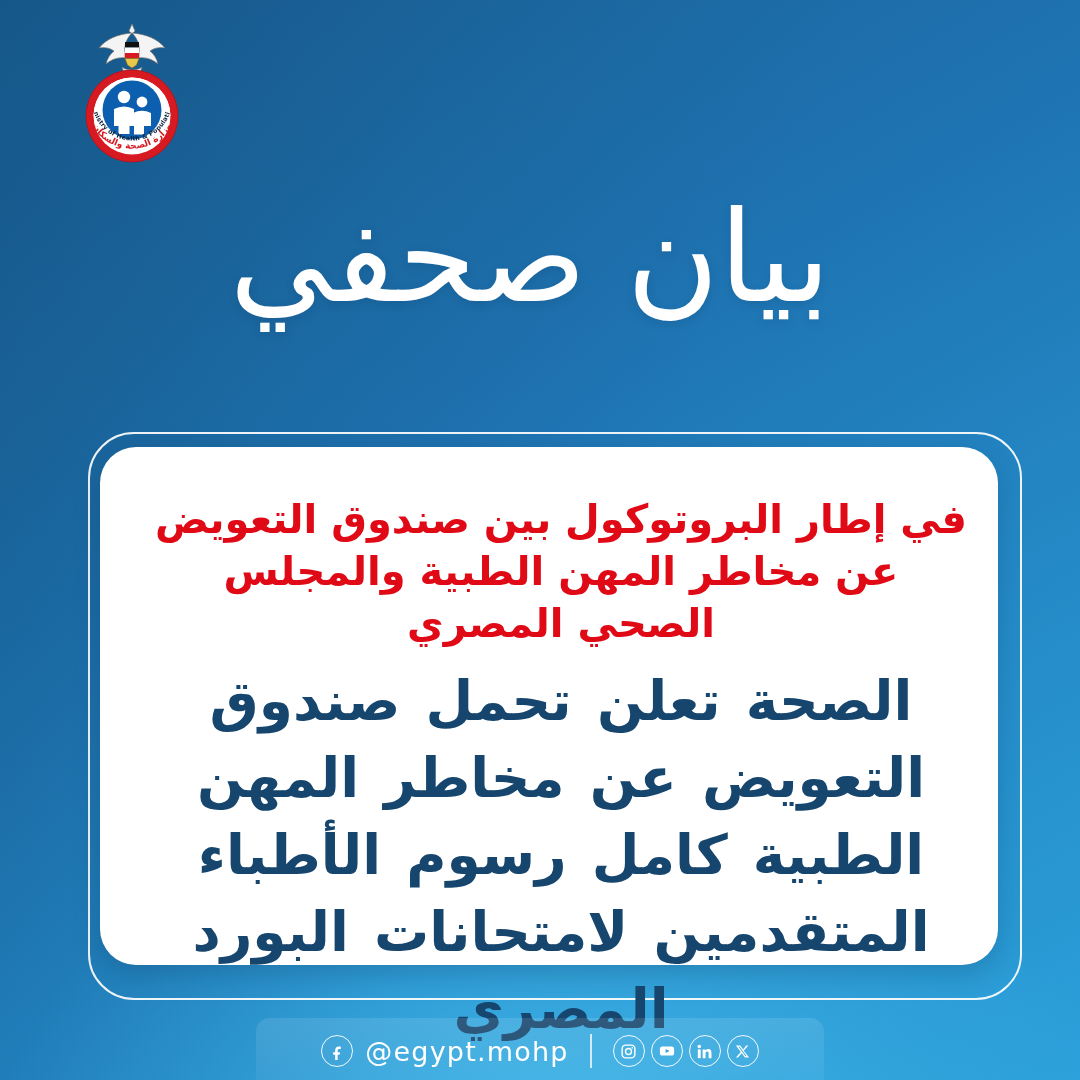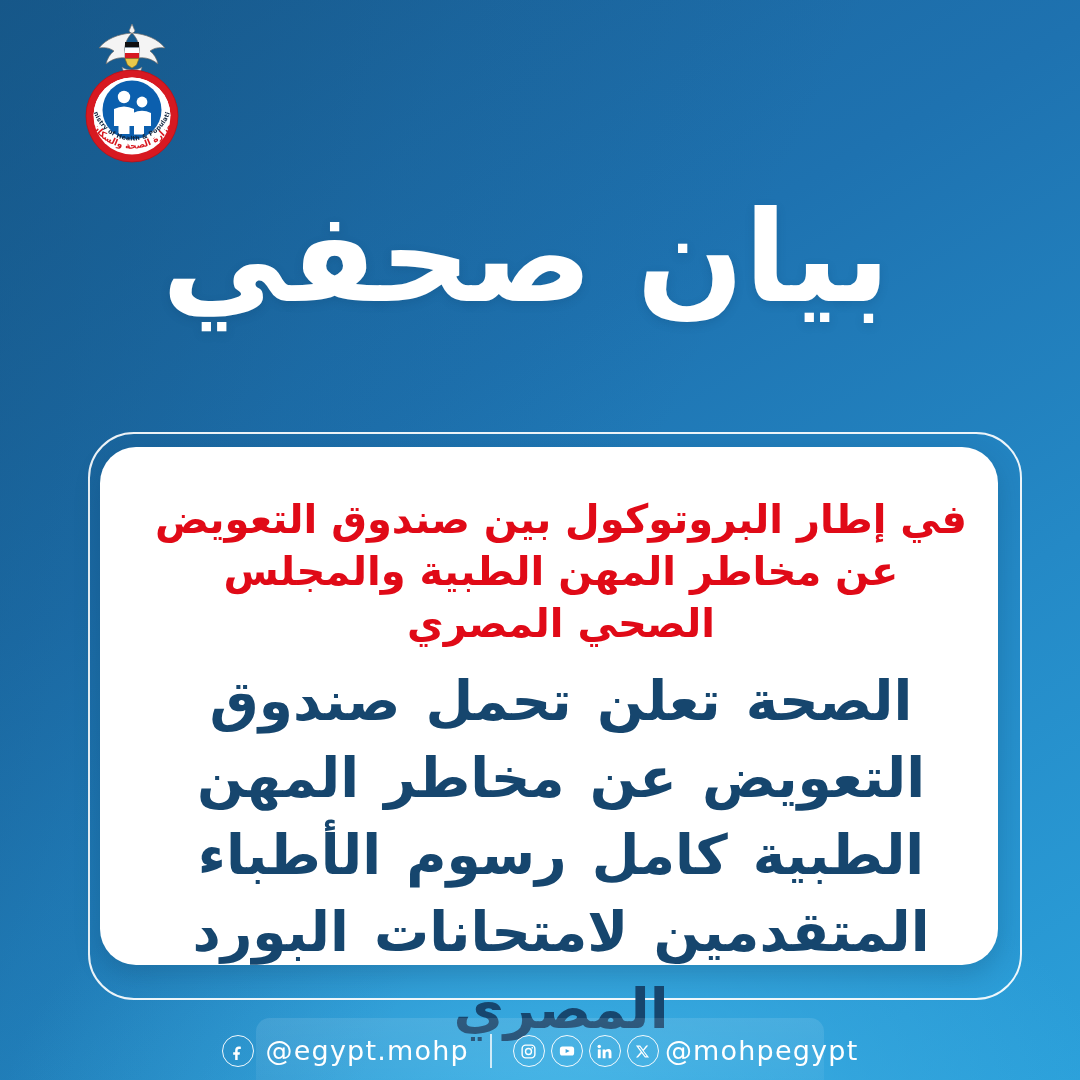--- a/index.html
+++ b/index.html
@@ -46,21 +46,21 @@
   
   .headline {
     position: absolute;
     right: 190px;
     top: 196px;
     width: 720px;
     text-align: center;
     color: #ffffff;
     font-size: 126px;
     line-height: 0.98;
-    font-weight: 700;
+    font-weight: 400;
     letter-spacing: -1px;
     text-shadow: 0 3px 10px rgba(10,55,95,0.18);
     direction: rtl;
     white-space: nowrap;
   }
 
   
   .card-outline {
     position: absolute;
     left: 88px;
@@ -146,21 +146,21 @@
     letter-spacing: 1.2px;
     white-space: nowrap;
   }
   .sep {
     width: 2px;
     height: 34px;
     background: rgba(255,255,255,0.75);
     margin: 0 10px;
     flex: 0 0 auto;
   }
-  .grp { display:flex; align-items:flex-start; gap: 6px; }
+  .grp { display:flex; align-items:center; gap: 6px; }
   .grp-left { gap: 12px; }
 </style>
 </head>
 <body>
 
 <div class="poster">
 
   <div class="bg-base"></div>
   <div class="bg-glow"></div>
   <div class="bg-shade"></div>
@@ -258,18 +258,17 @@
           <rect x="2.6" y="9" width="4" height="12.4"></rect>
           <circle cx="4.6" cy="4.8" r="2.5"></circle>
           <path d="M9.3 9h3.85v1.7h.06c.54-1 1.85-2.06 3.8-2.06 4.07 0 4.82 2.6 4.82 6v6.76h-4v-6c0-1.43-.03-3.27-2.03-3.27-2.03 0-2.34 1.56-2.34 3.17v6.1h-4z"></path>
         </svg>
       </span>
       <span class="sicon">
         <svg width="15" height="15" viewBox="0 0 24 24" fill="#ffffff" aria-hidden="true">
           <path d="M17.9 2.5h3.3l-7.2 8.25L22.5 21.5h-6.6l-5.2-6.8-5.9 6.8H1.5l7.7-8.8L1.5 2.5h6.8l4.7 6.2zm-1.15 17h1.83L7.4 4.4H5.44z"></path>
         </svg>
       </span>
-      <span class="handle">@mohpegypt</span>
     </div>
 
   </div>
 
 </div>
 
 </body></html>

